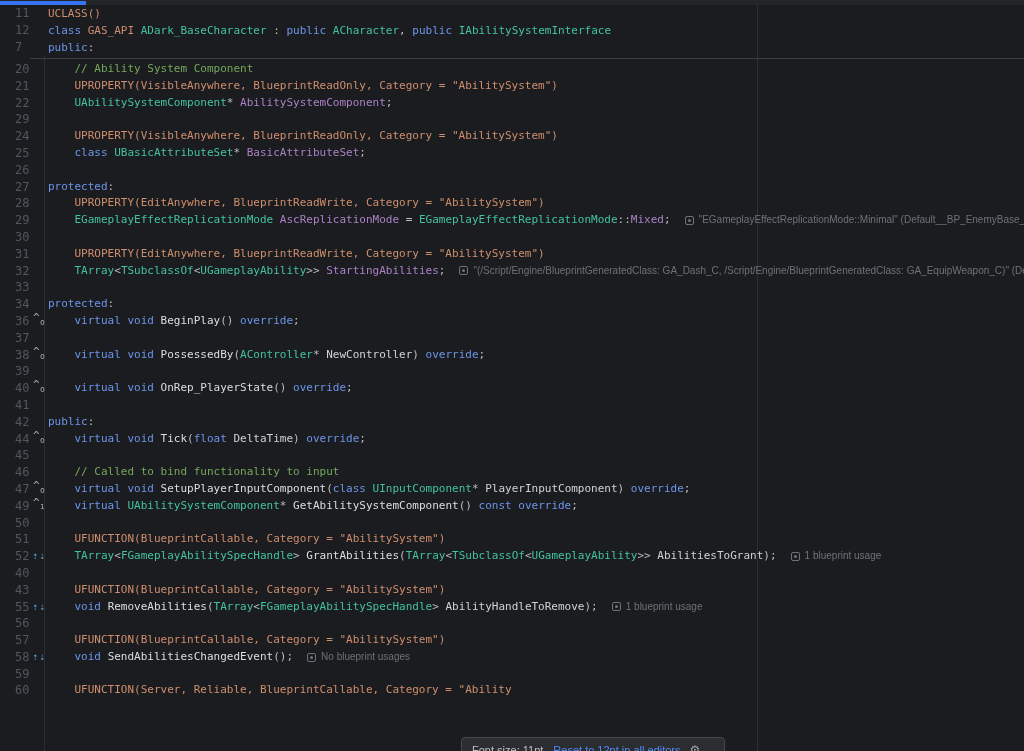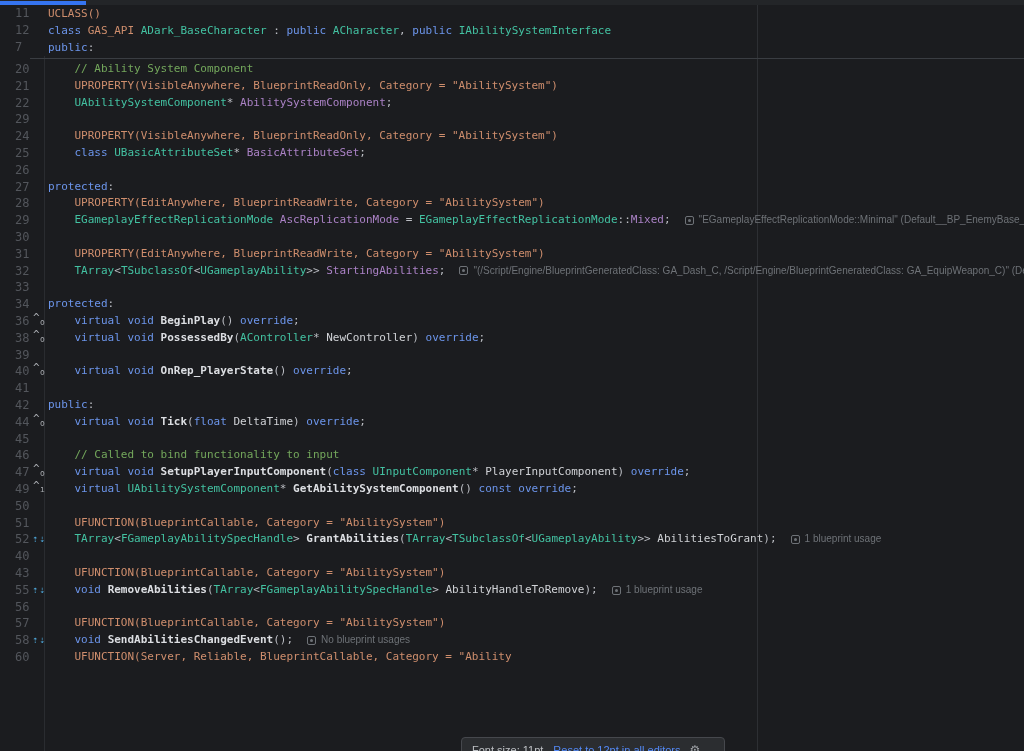--- a/index.html
+++ b/index.html
@@ -19,21 +19,21 @@
   .rows{position:absolute;top:5px;left:0;right:0;z-index:1}
   .row{display:flex;height:16.8px;line-height:16.8px;white-space:pre;align-items:stretch}
   .row.hdr{height:17px;line-height:17px}
   .lnum{flex:none;width:30px;padding-left:15px;color:#53565c;font-size:12px}
   .gico{flex:none;width:18px;position:relative}
   .codespan{flex:none}
   .t-kw{color:#6c95eb}
   .t-mac{color:#cf8e6d}
   .t-typ{color:#43c2a2}
   .t-fld{color:#ab82c6}
-  .t-mth{color:#dcdee2;font-weight:bold}
+  .t-mth{color:#dcdee2;font-weight:normal}
   .t-prm{color:#d0d2d6}
   .t-txt{color:#bcbec4}
   .t-com{color:#74a85c}
   .fold-sep{height:5px;position:relative}
   .fold-sep::after{content:"";position:absolute;left:30px;right:0;top:2px;height:1px;background:#3a3d42}
   
   .ic-part{position:absolute;color:#a9acb1}
   .ic-ov-caret,.ic-im-caret{left:3px;top:-3px;font-size:11px}
   .ic-ov-o{left:10px;top:2px;font-size:8px}
   .ic-im-i{left:10px;top:1px;font-size:8px}
@@ -83,20 +83,21 @@
       </span></div>
     <div class="row"><span class="lnum">30</span><span class="gico"></span><span class="codespan"></span></div>
     <div class="row"><span class="lnum">31</span><span class="gico"></span><span class="codespan"><span class="t-txt">    </span><span class="t-mac">UPROPERTY(EditAnywhere, BlueprintReadWrite, Category = "AbilitySystem")</span></span></div>
     <div class="row"><span class="lnum">32</span><span class="gico"></span><span class="codespan"><span class="t-txt">    </span><span class="t-typ">TArray</span><span class="t-txt">&lt;</span><span class="t-typ">TSubclassOf</span><span class="t-txt">&lt;</span><span class="t-typ">UGameplayAbility</span><span class="t-txt">&gt;&gt; </span><span class="t-fld">StartingAbilities</span><span class="t-txt">;</span></span><span class="hint">
         <span class="hint-ico"></span>
         <span>"(/Script/Engine/BlueprintGeneratedClass: GA_Dash_C, /Script/Engine/BlueprintGeneratedClass: GA_EquipWeapon_C)" (Default__BP_Player_C)</span>
       </span></div>
     <div class="row"><span class="lnum">33</span><span class="gico"></span><span class="codespan"></span></div>
     <div class="row"><span class="lnum">34</span><span class="gico"></span><span class="codespan"><span class="t-kw">protected</span><span class="t-txt">:</span></span></div>
     <div class="row"><span class="lnum">36</span><span class="gico"><span class="ic-part ic-ov-caret">^</span><span class="ic-part ic-ov-o">o</span></span><span class="codespan"><span class="t-txt">    </span><span class="t-kw">virtual</span><span class="t-txt"> </span><span class="t-kw">void</span><span class="t-txt"> </span><span class="t-mth">BeginPlay</span><span class="t-txt">() </span><span class="t-kw">override</span><span class="t-txt">;</span></span></div>
+    <div class="row"><span class="lnum">37</span><span class="gico"></span><span class="codespan"></span></div>
     <div class="row"><span class="lnum">38</span><span class="gico"><span class="ic-part ic-ov-caret">^</span><span class="ic-part ic-ov-o">o</span></span><span class="codespan"><span class="t-txt">    </span><span class="t-kw">virtual</span><span class="t-txt"> </span><span class="t-kw">void</span><span class="t-txt"> </span><span class="t-mth">PossessedBy</span><span class="t-txt">(</span><span class="t-typ">AController</span><span class="t-txt">* </span><span class="t-prm">NewController</span><span class="t-txt">) </span><span class="t-kw">override</span><span class="t-txt">;</span></span></div>
     <div class="row"><span class="lnum">39</span><span class="gico"></span><span class="codespan"></span></div>
     <div class="row"><span class="lnum">40</span><span class="gico"><span class="ic-part ic-ov-caret">^</span><span class="ic-part ic-ov-o">o</span></span><span class="codespan"><span class="t-txt">    </span><span class="t-kw">virtual</span><span class="t-txt"> </span><span class="t-kw">void</span><span class="t-txt"> </span><span class="t-mth">OnRep_PlayerState</span><span class="t-txt">() </span><span class="t-kw">override</span><span class="t-txt">;</span></span></div>
     <div class="row"><span class="lnum">41</span><span class="gico"></span><span class="codespan"></span></div>
     <div class="row"><span class="lnum">42</span><span class="gico"></span><span class="codespan"><span class="t-kw">public</span><span class="t-txt">:</span></span></div>
     <div class="row"><span class="lnum">44</span><span class="gico"><span class="ic-part ic-ov-caret">^</span><span class="ic-part ic-ov-o">o</span></span><span class="codespan"><span class="t-txt">    </span><span class="t-kw">virtual</span><span class="t-txt"> </span><span class="t-kw">void</span><span class="t-txt"> </span><span class="t-mth">Tick</span><span class="t-txt">(</span><span class="t-kw">float</span><span class="t-txt"> </span><span class="t-prm">DeltaTime</span><span class="t-txt">) </span><span class="t-kw">override</span><span class="t-txt">;</span></span></div>
     <div class="row"><span class="lnum">45</span><span class="gico"></span><span class="codespan"></span></div>
     <div class="row"><span class="lnum">46</span><span class="gico"></span><span class="codespan"><span class="t-txt">    </span><span class="t-com">// Called to bind functionality to input</span></span></div>
     <div class="row"><span class="lnum">47</span><span class="gico"><span class="ic-part ic-ov-caret">^</span><span class="ic-part ic-ov-o">o</span></span><span class="codespan"><span class="t-txt">    </span><span class="t-kw">virtual</span><span class="t-txt"> </span><span class="t-kw">void</span><span class="t-txt"> </span><span class="t-mth">SetupPlayerInputComponent</span><span class="t-txt">(</span><span class="t-kw">class</span><span class="t-txt"> </span><span class="t-typ">UInputComponent</span><span class="t-txt">* </span><span class="t-prm">PlayerInputComponent</span><span class="t-txt">) </span><span class="t-kw">override</span><span class="t-txt">;</span></span></div>
     <div class="row"><span class="lnum">49</span><span class="gico"><span class="ic-part ic-im-caret">^</span><span class="ic-part ic-im-i">ı</span></span><span class="codespan"><span class="t-txt">    </span><span class="t-kw">virtual</span><span class="t-txt"> </span><span class="t-typ">UAbilitySystemComponent</span><span class="t-txt">* </span><span class="t-mth">GetAbilitySystemComponent</span><span class="t-txt">() </span><span class="t-kw">const</span><span class="t-txt"> </span><span class="t-kw">override</span><span class="t-txt">;</span></span></div>
@@ -111,20 +112,21 @@
     <div class="row"><span class="lnum">55</span><span class="gico"><span class="ic-part ic-bp-up">⇡</span><span class="ic-part ic-bp-dn">⇣</span></span><span class="codespan"><span class="t-txt">    </span><span class="t-kw">void</span><span class="t-txt"> </span><span class="t-mth">RemoveAbilities</span><span class="t-txt">(</span><span class="t-typ">TArray</span><span class="t-txt">&lt;</span><span class="t-typ">FGameplayAbilitySpecHandle</span><span class="t-txt">&gt; </span><span class="t-prm">AbilityHandleToRemove</span><span class="t-txt">);</span></span><span class="hint">
         <span class="hint-ico"></span>
         <span>1 blueprint usage</span>
       </span></div>
     <div class="row"><span class="lnum">56</span><span class="gico"></span><span class="codespan"></span></div>
     <div class="row"><span class="lnum">57</span><span class="gico"></span><span class="codespan"><span class="t-txt">    </span><span class="t-mac">UFUNCTION(BlueprintCallable, Category = "AbilitySystem")</span></span></div>
     <div class="row"><span class="lnum">58</span><span class="gico"><span class="ic-part ic-bp-up">⇡</span><span class="ic-part ic-bp-dn">⇣</span></span><span class="codespan"><span class="t-txt">    </span><span class="t-kw">void</span><span class="t-txt"> </span><span class="t-mth">SendAbilitiesChangedEvent</span><span class="t-txt">();</span></span><span class="hint">
         <span class="hint-ico"></span>
         <span>No blueprint usages</span>
       </span></div>
+    <div class="row"><span class="lnum">59</span><span class="gico"></span><span class="codespan"></span></div>
     <div class="row"><span class="lnum">60</span><span class="gico"></span><span class="codespan"><span class="t-txt">    </span><span class="t-mac">UFUNCTION(Server, Reliable, BlueprintCallable, Category = "Ability</span></span></div>
   </div>
 
 <div class="popup">
   <span class="popup-label">Font size: 11pt</span>
   <span class="popup-link">Reset to 12pt in all editors</span>
   <span class="popup-gear">⚙</span>
 </div>
 
 </body></html>

